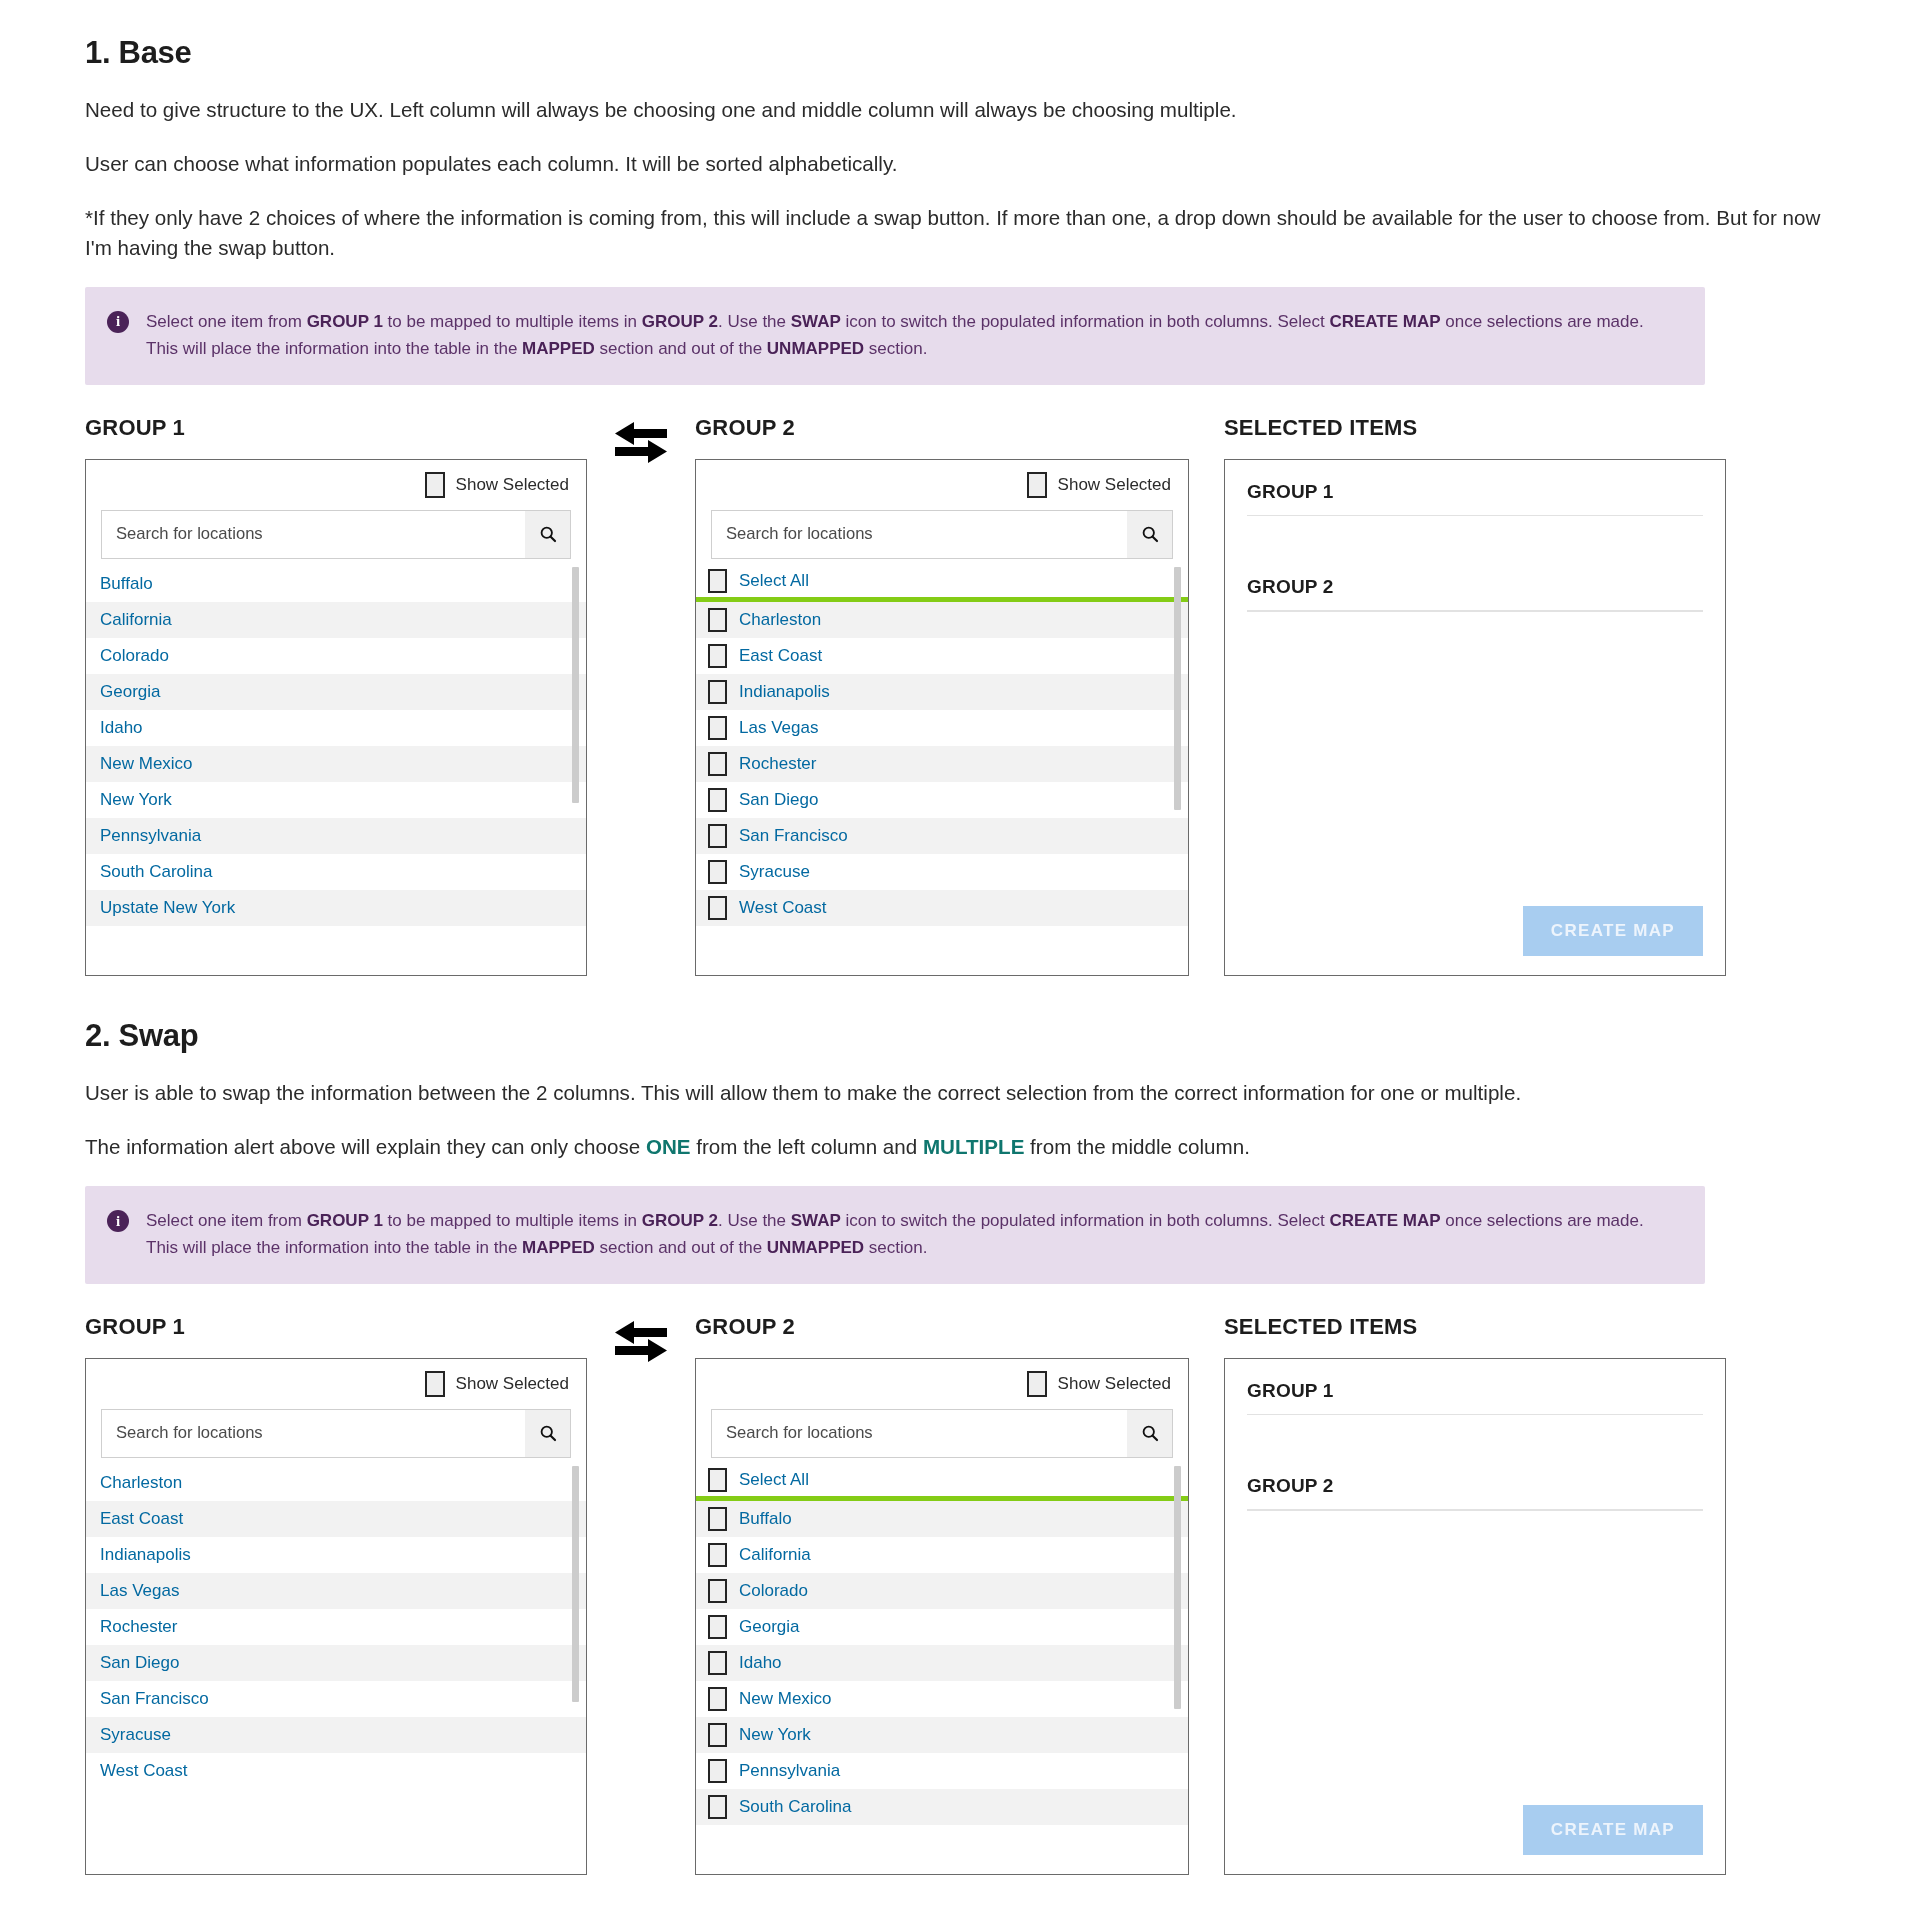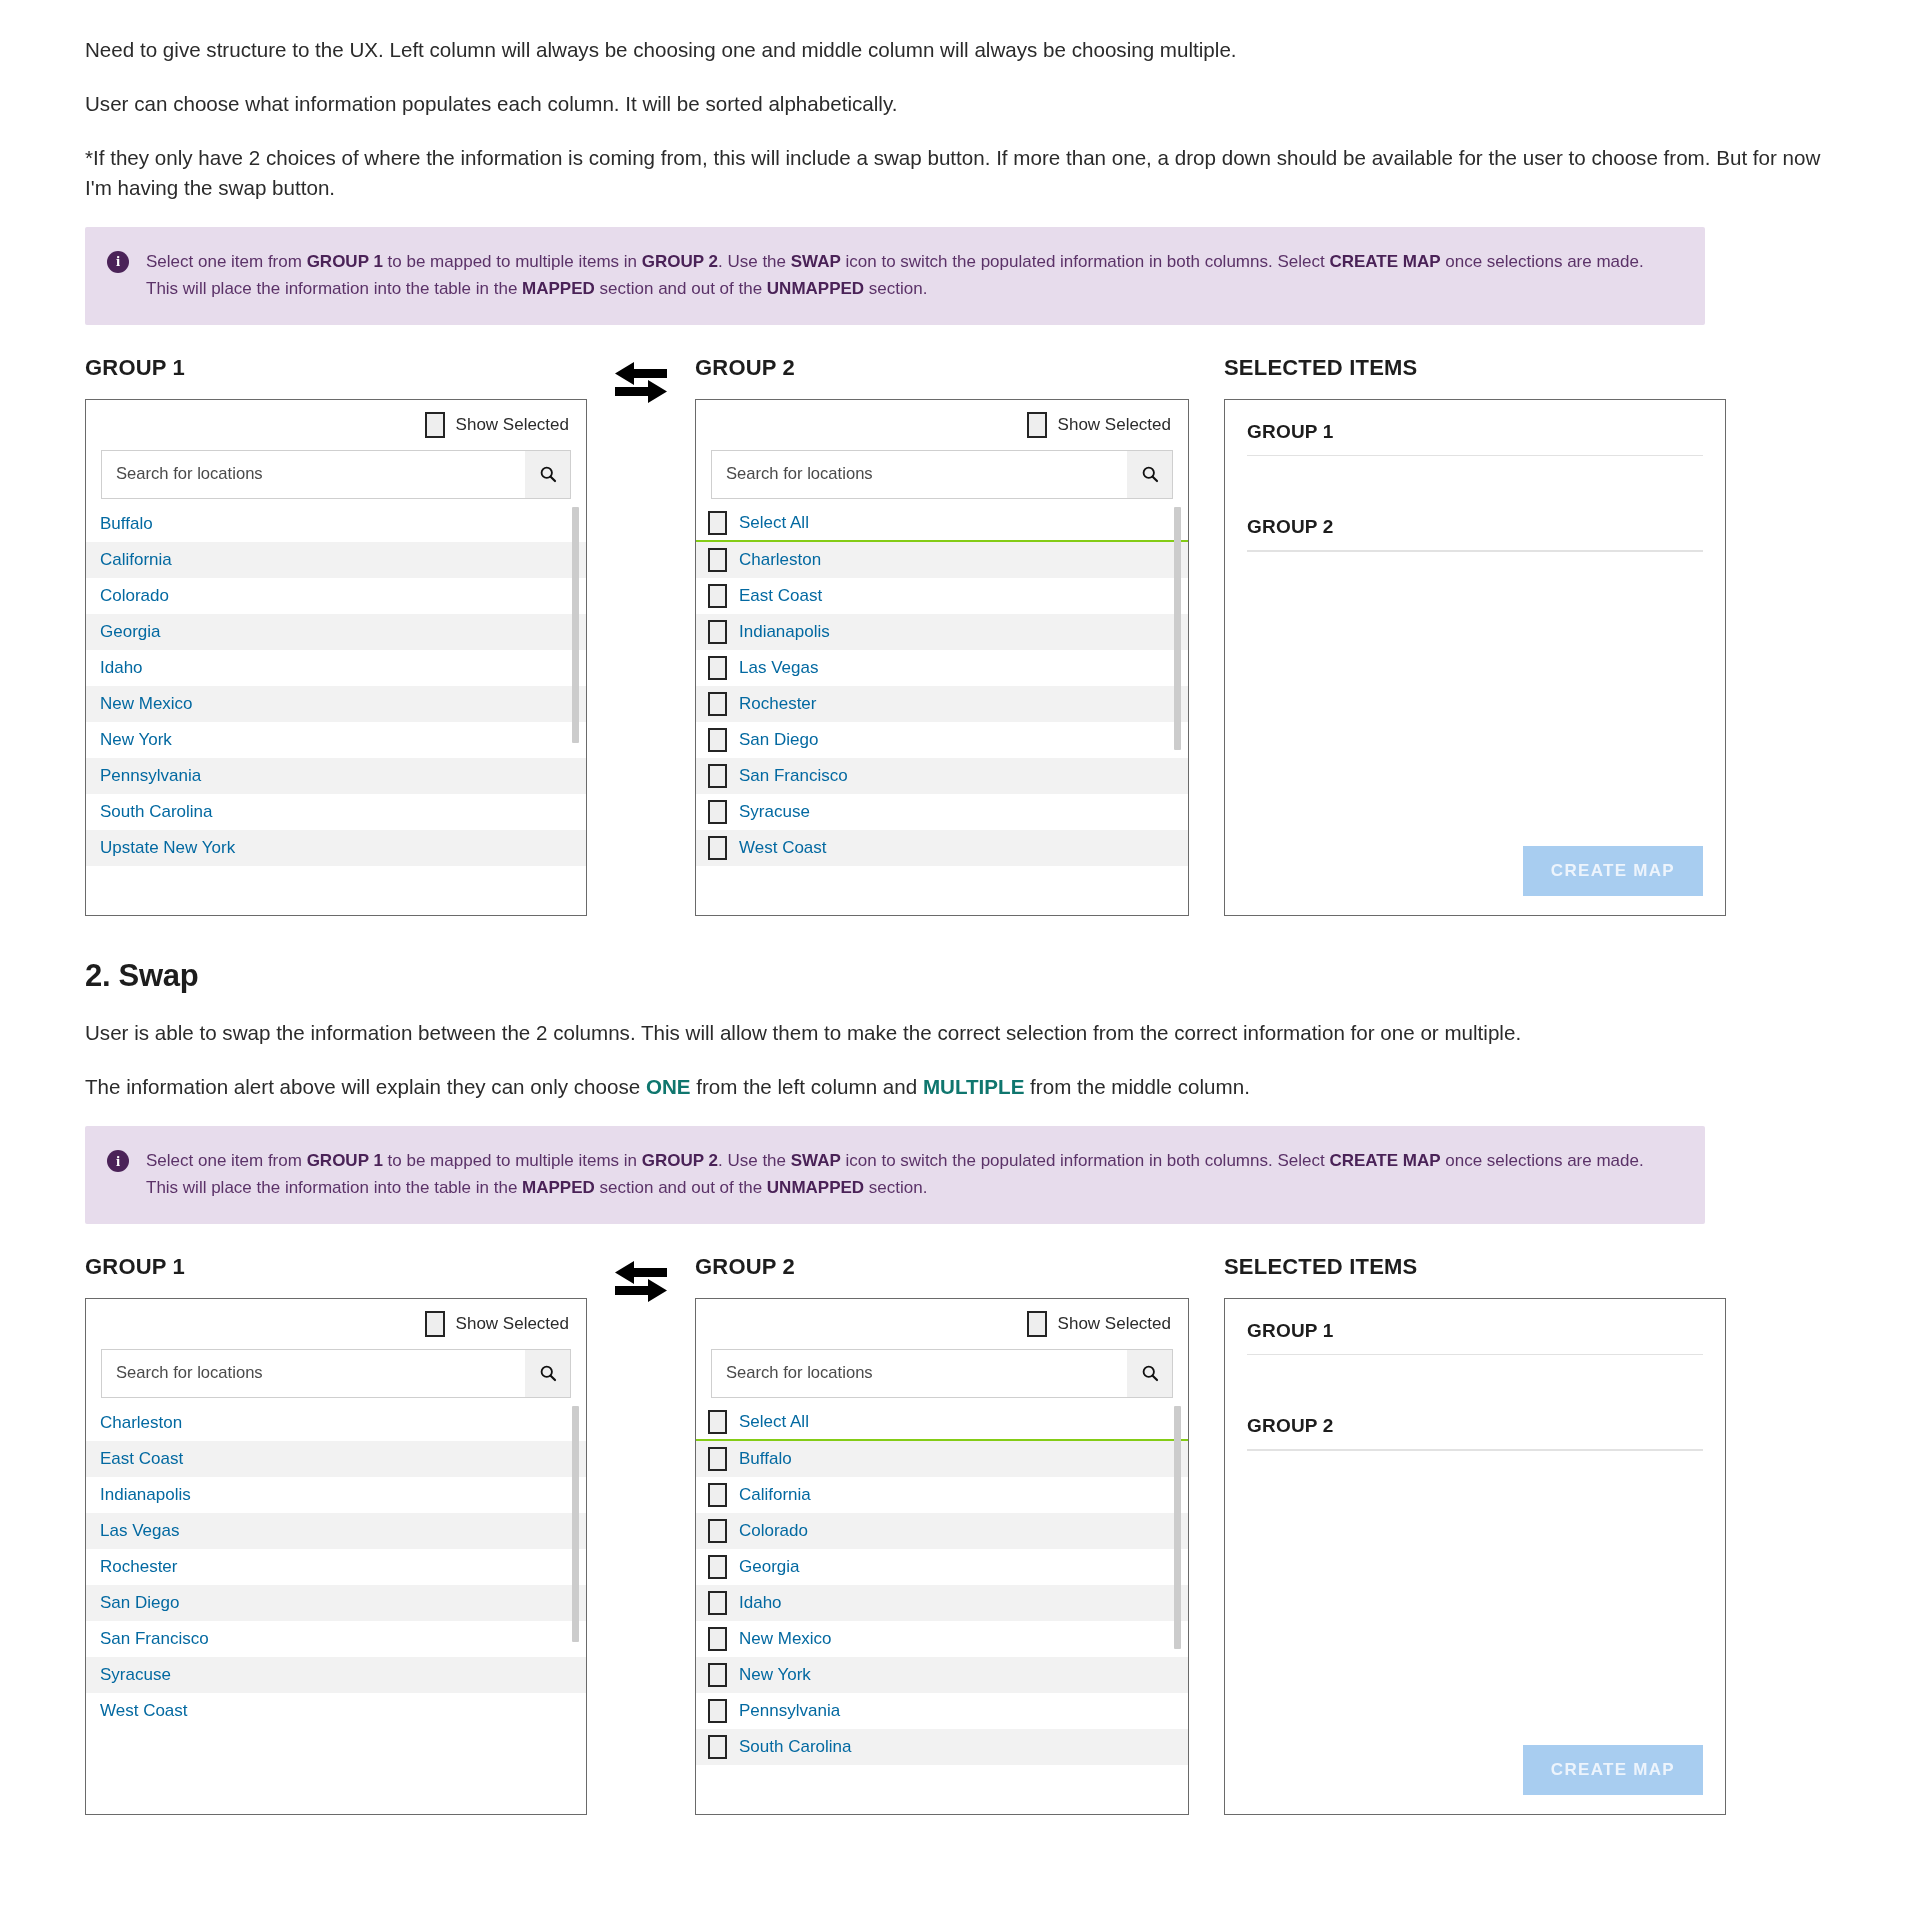--- a/index.html
+++ b/index.html
@@ -155,21 +155,21 @@
     font-size: 17px;
     color: #0369a1;
     padding-left: 14px;
     padding-right: 15px;
   }
   .row.alt { background: #f2f2f2; }
   .row.plain { background: #ffffff; }
 
   .row-cb { padding-left: 12px; }
   .row-cb .row-label { margin-left: 12px; }
-  .row.selectall { border-bottom: 2px solid #84cc16; background: #ffffff; }
+  .row.selectall { border-bottom: 5px solid #84cc16; background: #ffffff; }
 
   .scrollbar {
     position: absolute;
     top: 0; right: 7px;
     width: 7px;
     height: 100%;
   }
   .scroll-thumb {
     position: absolute;
     left: 0; top: 1px;
@@ -217,20 +217,21 @@
     padding: 15px 28px;
     cursor: pointer;
   }
 </style>
 </head>
 <body>
 
 <div class="page">
 
   <div>
+    <h1 class="section-title">1. Base</h1>
     <p class="para">Need to give structure to the UX. Left column will always be choosing one and middle column will always be choosing multiple.</p>
     <p class="para">User can choose what information populates each column. It will be sorted alphabetically.</p>
     <p class="para">*If they only have 2 choices of where the information is coming from, this will include a swap button. If more than one, a drop down should be available for the user to choose from. But for now I'm having the swap button.</p>
 
     <div class="alert">
       <div class="alert-icon">i</div>
       <div class="alert-text">
         <span>Select one item from </span><b>GROUP 1</b><span> to be mapped to multiple items in </span><b>GROUP 2</b><span>. Use the </span><b>SWAP</b><span> icon to switch the populated information in both columns. Select </span><b>CREATE MAP</b><span> once selections are made. This will place the information into the table in the </span><b>MAPPED</b><span> section and out of the </span><b>UNMAPPED</b><span> section.</span>
       </div>
     </div>

